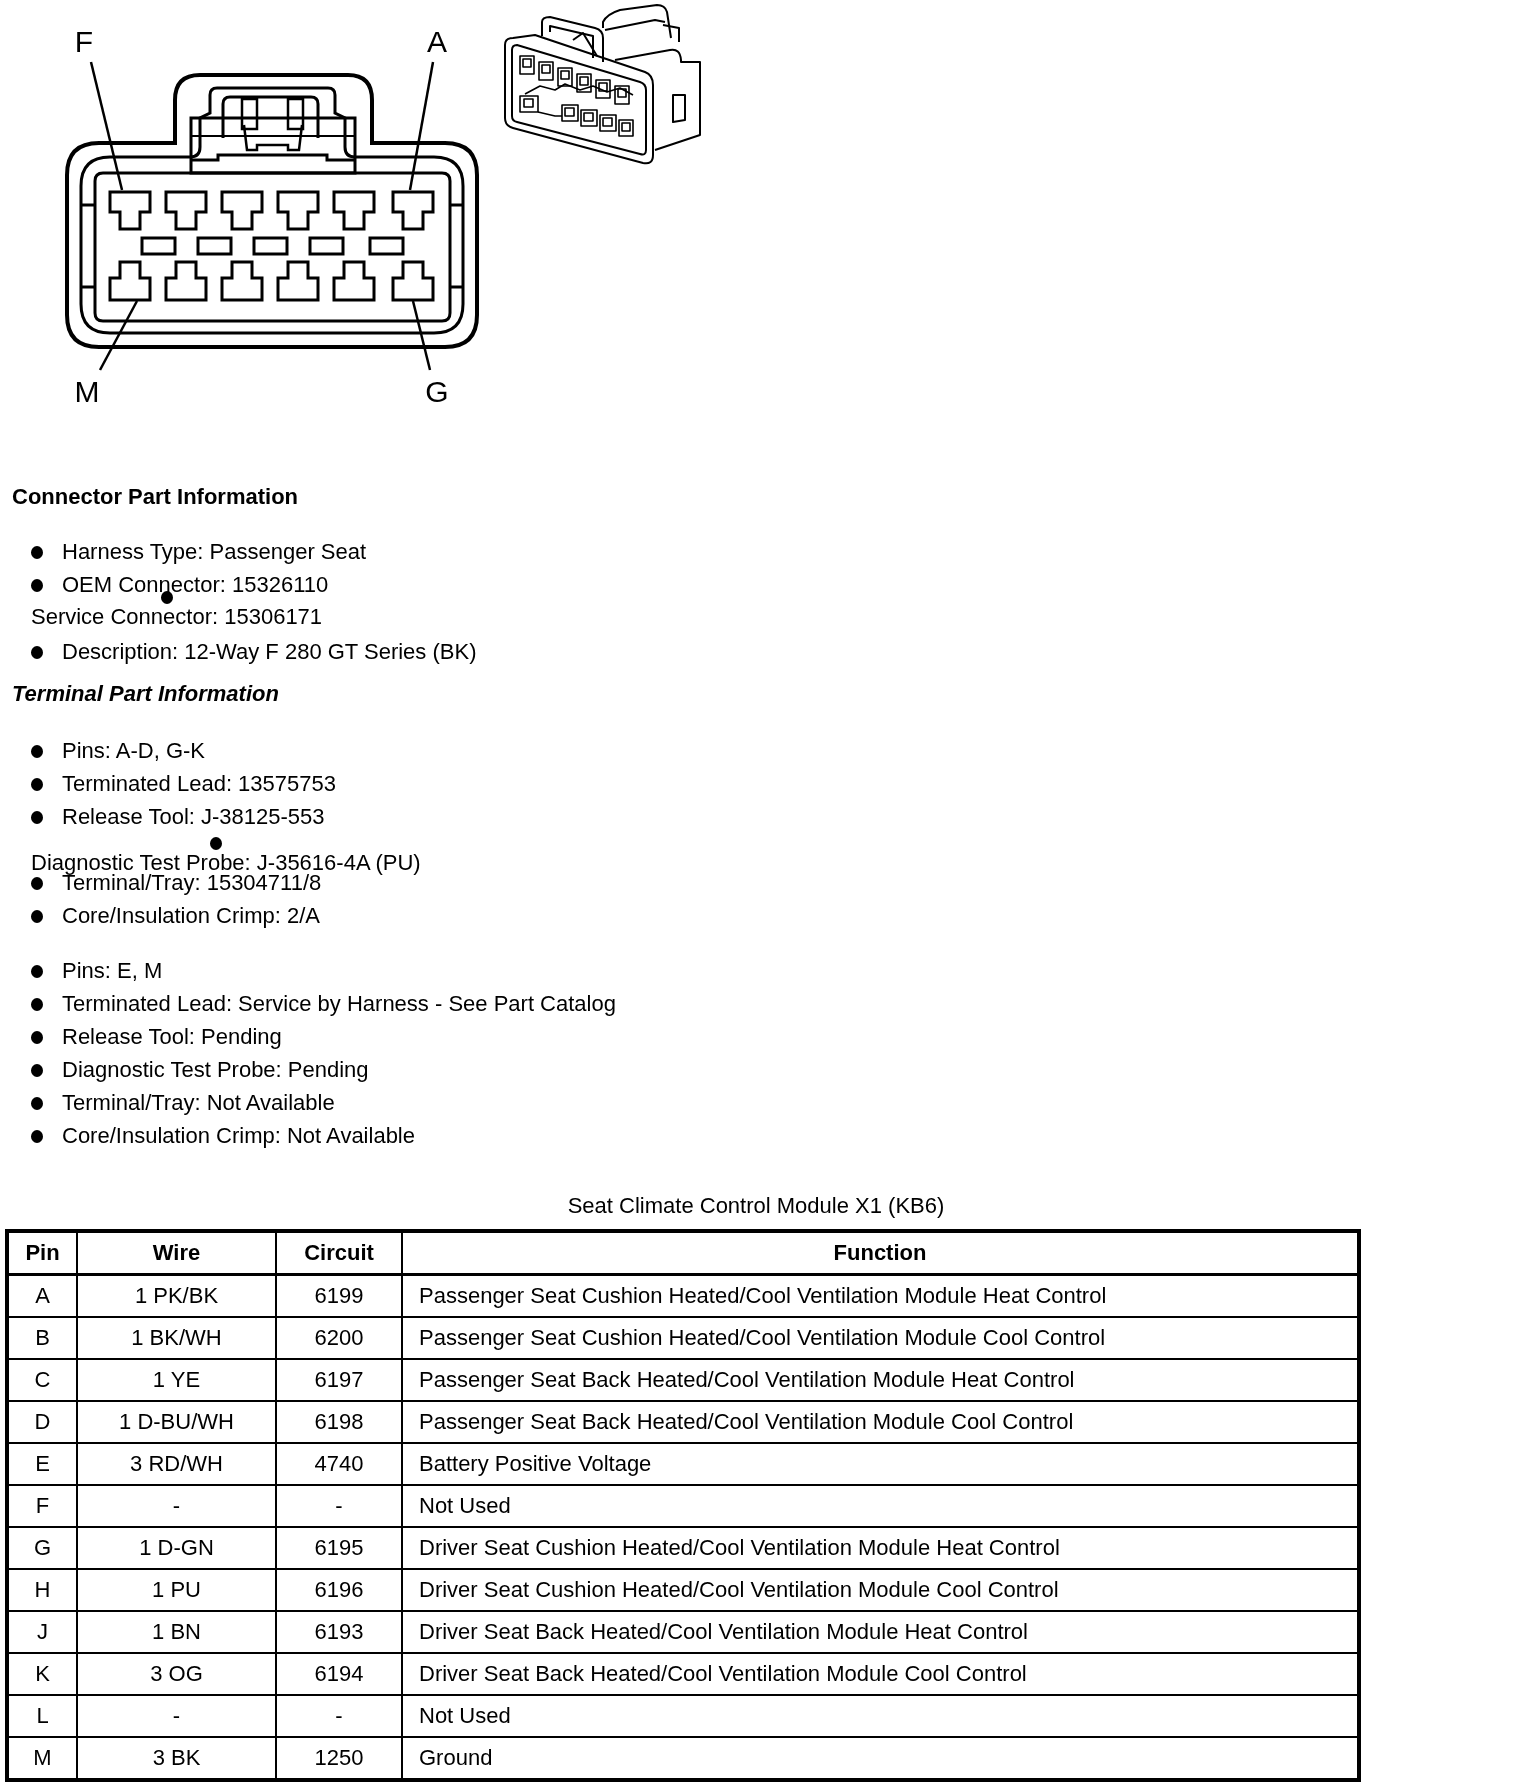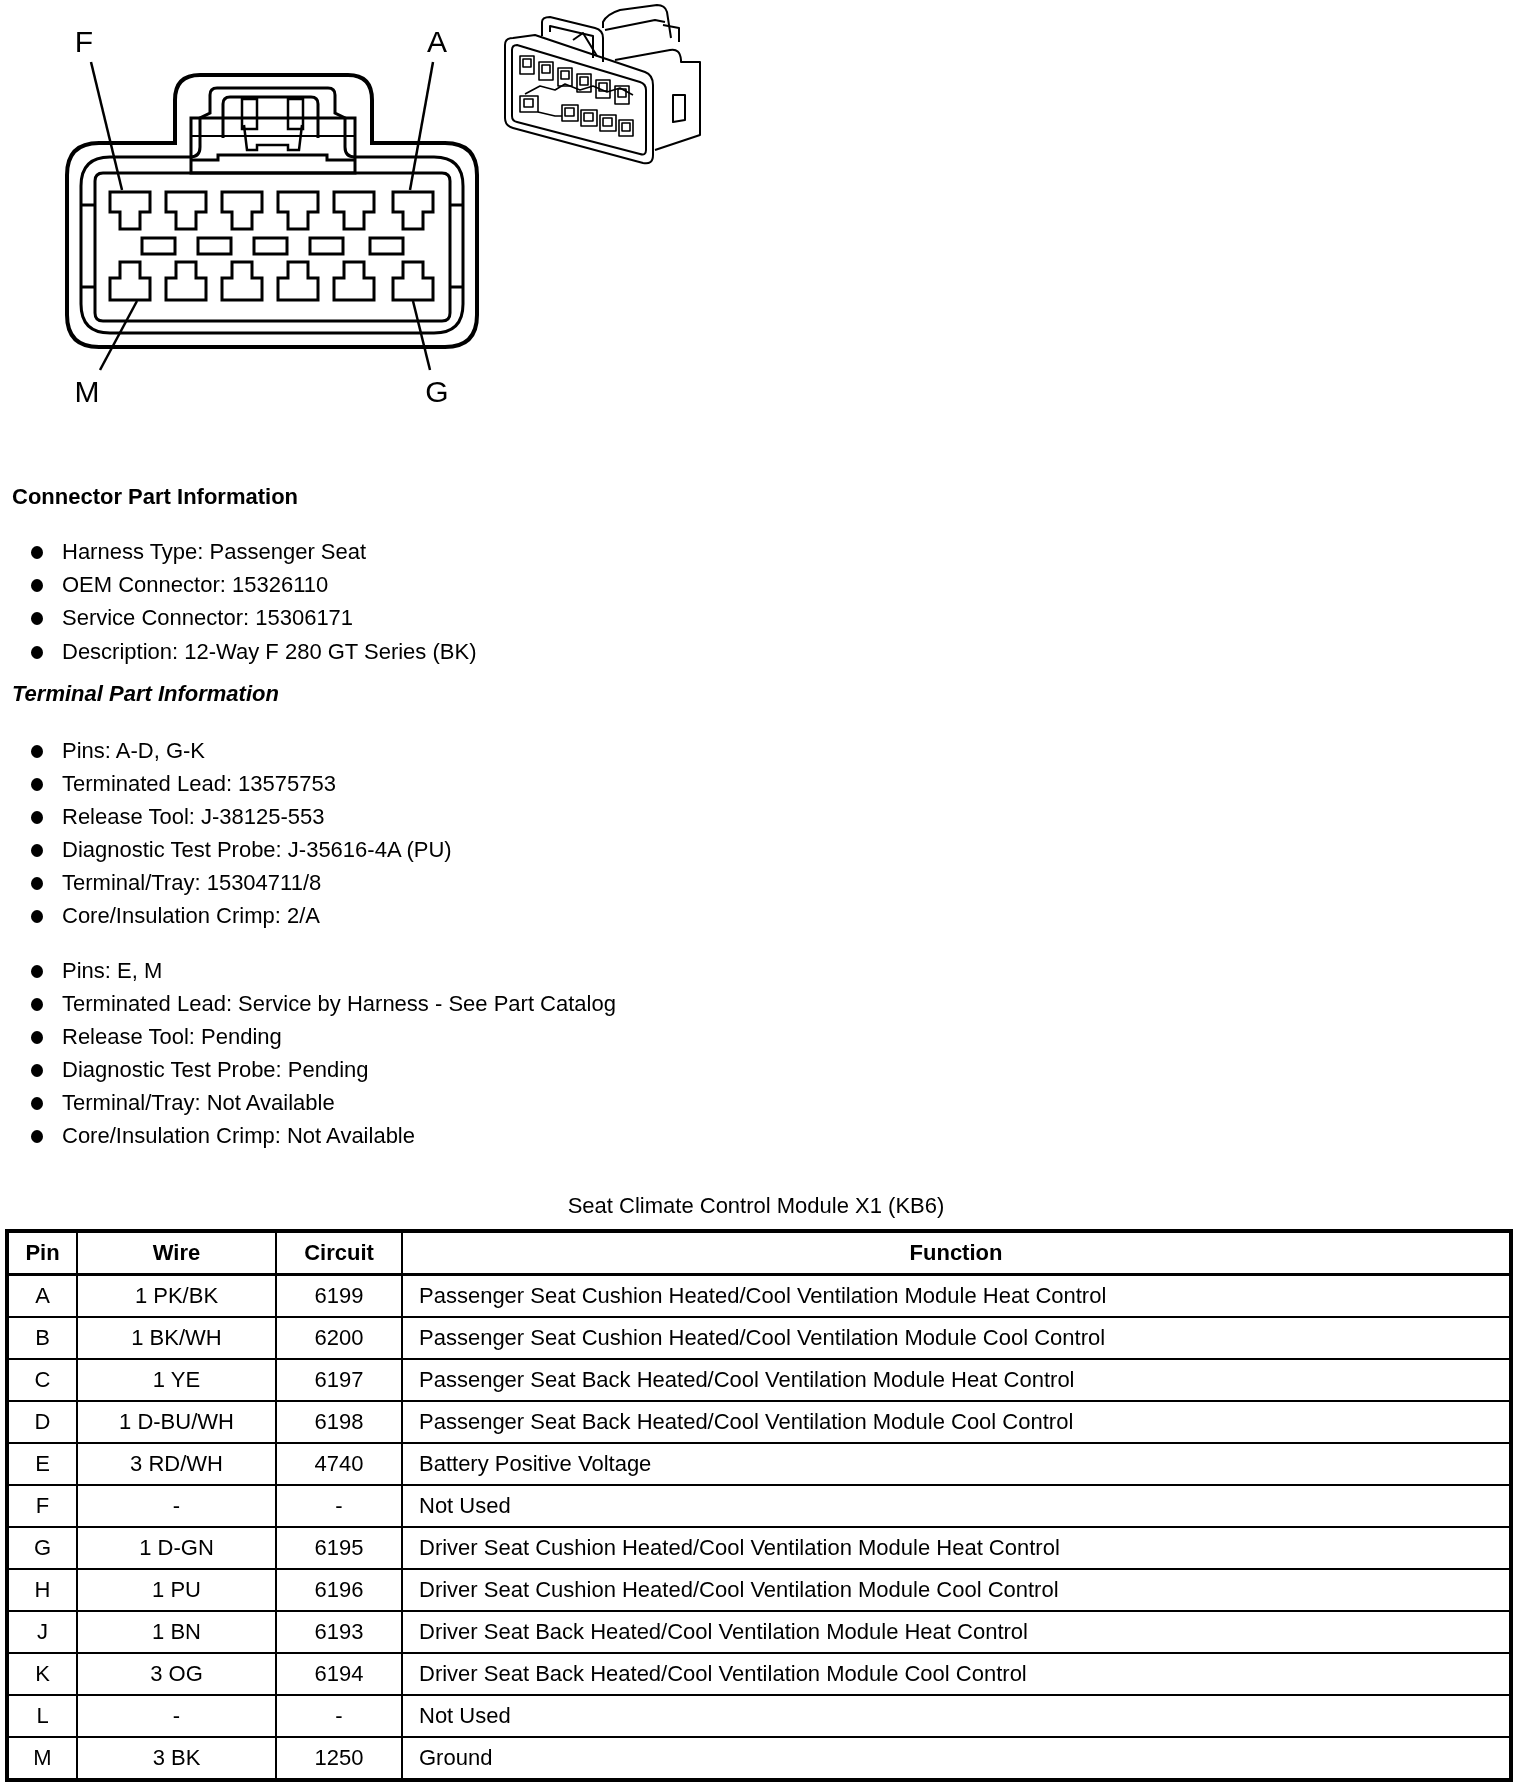--- a/index.html
+++ b/index.html
@@ -81,21 +81,21 @@
       text-align: center;
       font-size: 22px;
       line-height: 26px;
       font-weight: normal;
       white-space: nowrap;
     }
     #pin-table {
       position: absolute;
       left: 5px;
       top: 1229px;
-      width: 1508px;
+      width: 1356px;
       border-collapse: collapse;
       border: 4px solid #000000;
       table-layout: fixed;
     }
     #pin-table th, #pin-table td {
       height: 40px;
       padding: 0;
       font-size: 22px;
       line-height: 26px;
       white-space: nowrap;
@@ -272,21 +272,21 @@
   <div class="section-heading" style="top:497px;">Connector Part Information</div>
 
   <div class="bullet-item" style="top:552px;">
     <span class="bullet-dot"></span>
     <span class="bullet-text">Harness Type: Passenger Seat</span>
   </div>
   <div class="bullet-item" style="top:585px;">
     <span class="bullet-dot"></span>
     <span class="bullet-text">OEM Connector: 15326110</span>
   </div>
-  <div class="bullet-item" style="top:618px;">
+  <div class="bullet-item" style="top:604px;flex-direction:column;">
     <span class="bullet-dot"></span>
     <span class="bullet-text">Service Connector: 15306171</span>
   </div>
   <div class="bullet-item" style="top:652px;">
     <span class="bullet-dot"></span>
     <span class="bullet-text">Description: 12-Way F 280 GT Series (BK)</span>
   </div>
 </div>
 
 <div>
@@ -298,21 +298,21 @@
       <span class="bullet-text">Pins: A-D, G-K</span>
     </div>
     <div class="bullet-item" style="top:784px;">
       <span class="bullet-dot"></span>
       <span class="bullet-text">Terminated Lead: 13575753</span>
     </div>
     <div class="bullet-item" style="top:817px;">
       <span class="bullet-dot"></span>
       <span class="bullet-text">Release Tool: J-38125-553</span>
     </div>
-    <div class="bullet-item" style="top:850px;">
+    <div class="bullet-item" style="top:850px;flex-direction:column;">
       <span class="bullet-dot"></span>
       <span class="bullet-text">Diagnostic Test Probe: J-35616-4A (PU)</span>
     </div>
     <div class="bullet-item" style="top:883px;">
       <span class="bullet-dot"></span>
       <span class="bullet-text">Terminal/Tray: 15304711/8</span>
     </div>
     <div class="bullet-item" style="top:916px;">
       <span class="bullet-dot"></span>
       <span class="bullet-text">Core/Insulation Crimp: 2/A</span>

